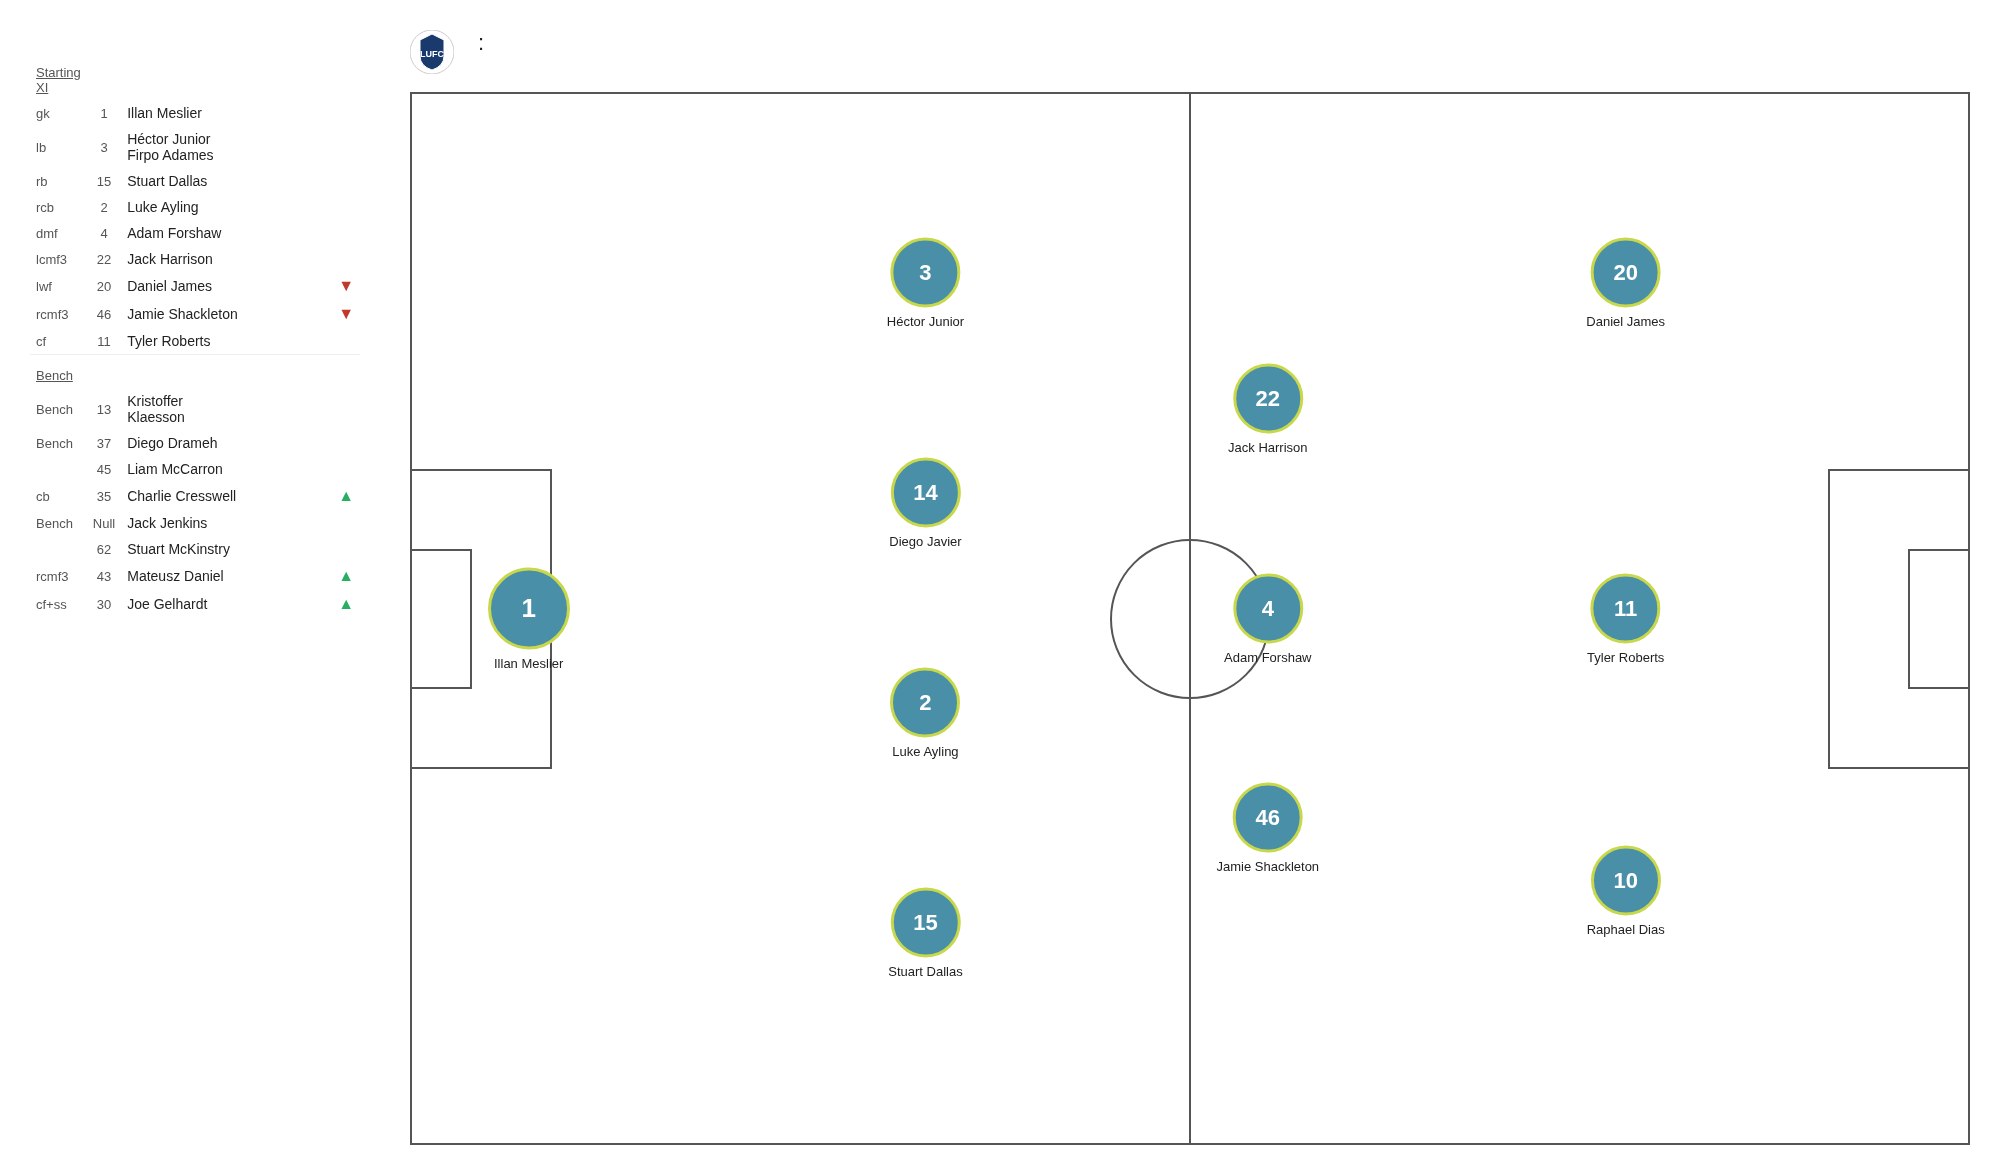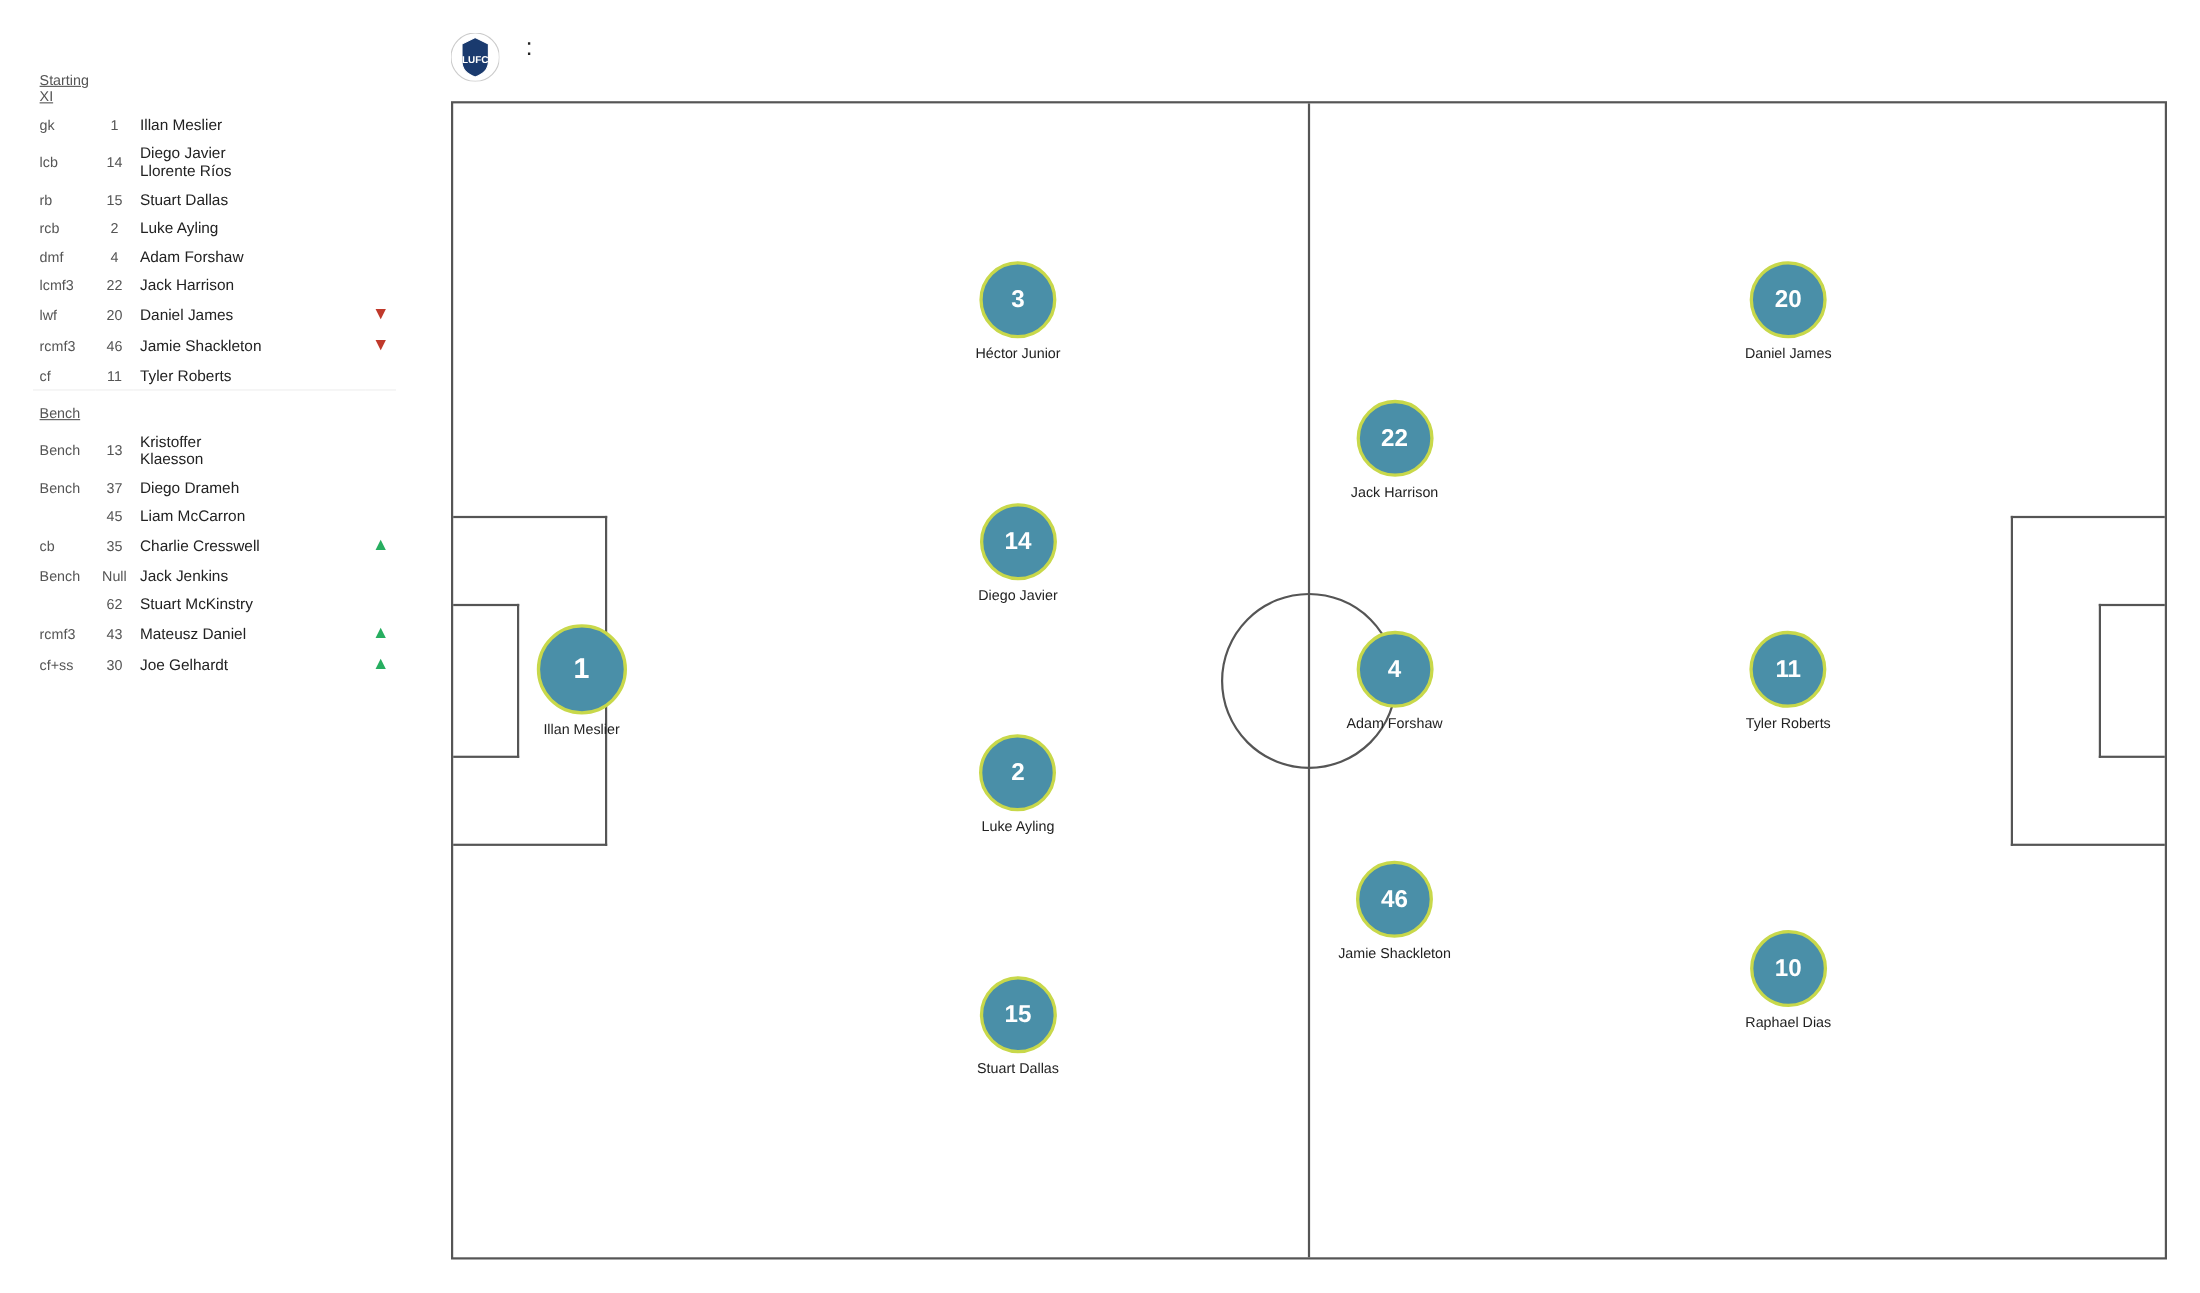--- a/index.html
+++ b/index.html
@@ -229,23 +229,23 @@
           <td class="col-name"></td>
           <td class="col-icon"></td>
         </tr>
         <tr>
     <td class="col-pos">gk</td>
     <td class="col-num">1</td>
     <td class="col-name">Illan Meslier</td>
     <td class="col-icon"></td>
   </tr>
         <tr>
-    <td class="col-pos">lcb</td>
-    <td class="col-num">14</td>
-    <td class="col-name">Diego Javier<br>Llorente Ríos</td>
+    <td class="col-pos">lb</td>
+    <td class="col-num">3</td>
+    <td class="col-name">Héctor Junior<br>Firpo Adames</td>
     <td class="col-icon"></td>
   </tr>
         <tr>
     <td class="col-pos">rb</td>
     <td class="col-num">15</td>
     <td class="col-name">Stuart Dallas</td>
     <td class="col-icon"></td>
   </tr>
         <tr>
     <td class="col-pos">rcb</td>

